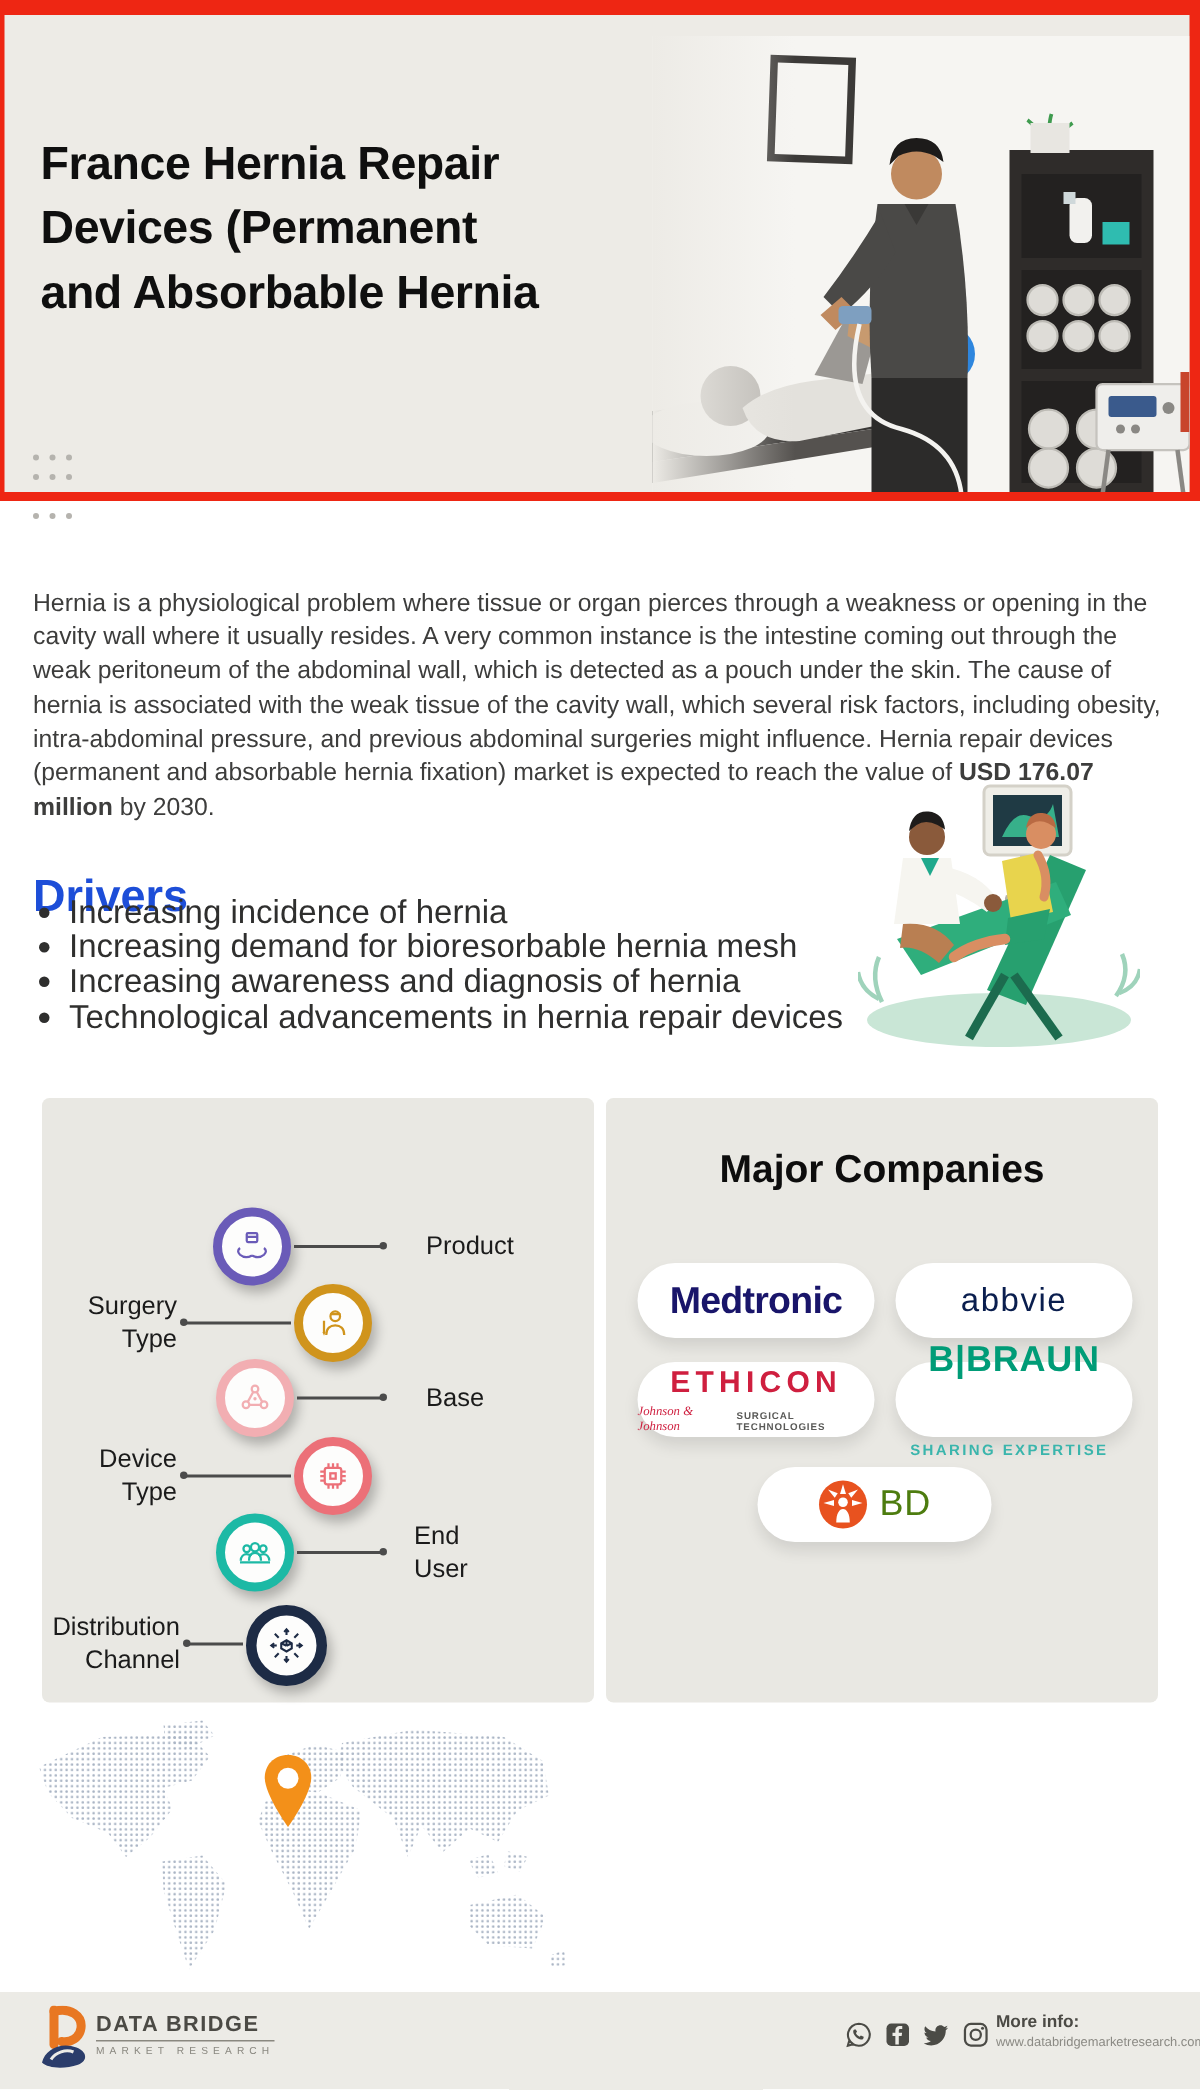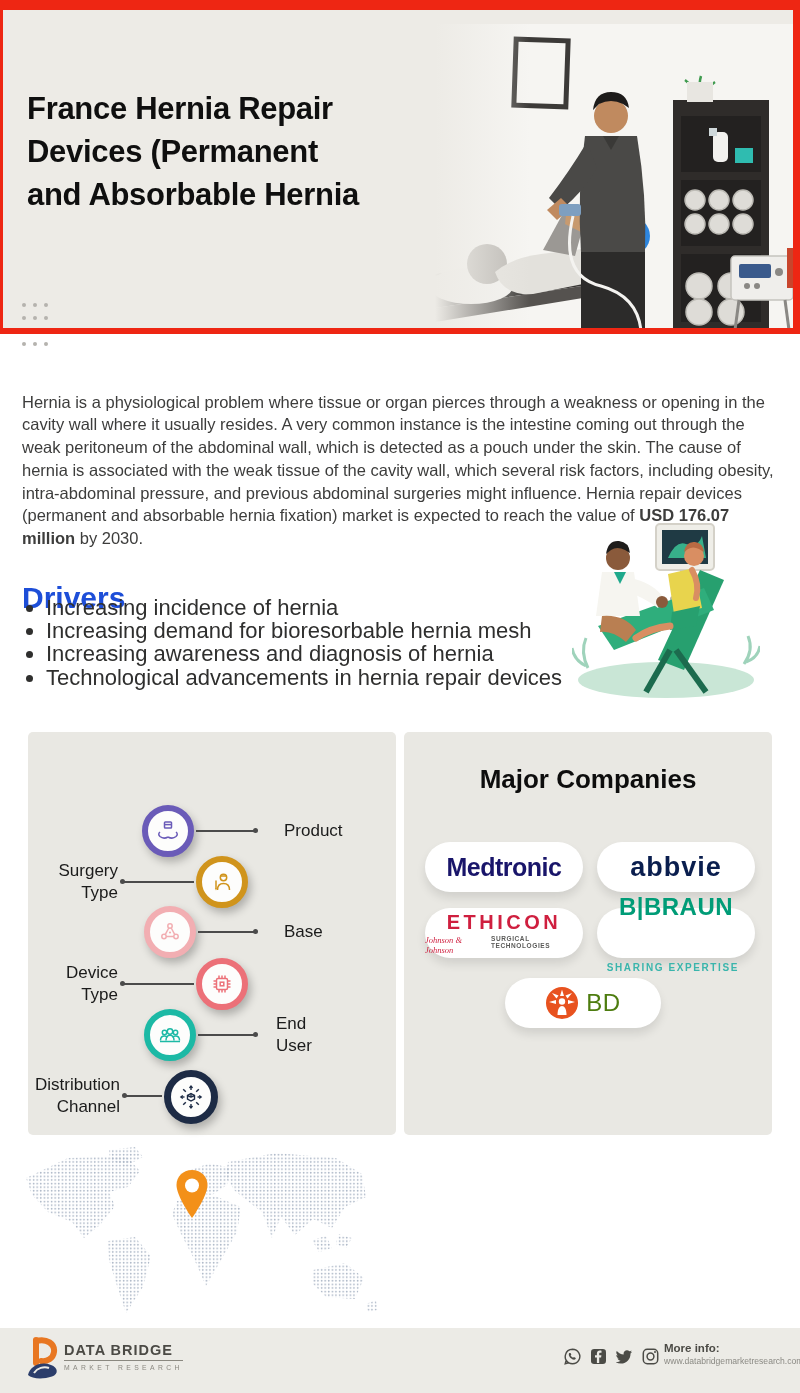--- a/index.html
+++ b/index.html
@@ -37,23 +37,23 @@
   .seg-line{position:absolute;height:2px;background:#4b4b4b;}
   .seg-line .dot{position:absolute;top:-2px;width:5px;height:5px;border-radius:50%;background:#4b4b4b;}
   .dot-r{right:-2px;} .dot-l{left:-2px;}
   .seg-label{position:absolute;font-size:17px;line-height:22px;color:#1b1b1b;}
   .lbl-right{text-align:left;} .lbl-left{text-align:right;}
   
   .pill{position:absolute;width:158px;height:50px;background:#ffffff;border-radius:26px;
         box-shadow:0 6px 10px rgba(0,0,0,0.10);display:flex;flex-direction:column;
         align-items:center;justify-content:center;}
   .logo-medtronic{font-size:25px;font-weight:bold;color:#19156a;letter-spacing:-0.5px;}
-  .logo-abbvie{font-size:27px;font-weight:700;color:#0a1e4e;letter-spacing:1px;}
+  .logo-abbvie{font-size:22px;font-weight:400;color:#0a1e4e;letter-spacing:1px;}
   .logo-ethicon{font-size:20px;font-weight:800;color:#cf1f3f;letter-spacing:3.5px;}
-  .ethicon-sub{display:flex;align-items:flex-start;gap:4px;margin-top:1px;}
+  .ethicon-sub{display:flex;align-items:flex-end;gap:4px;margin-top:1px;}
   .jj-script{font-family:"Liberation Serif",serif;font-style:italic;font-size:8.5px;color:#cf1f3f;}
   .jj-caps{font-size:6.5px;font-weight:bold;letter-spacing:0.6px;color:#5a5a58;}
   .logo-bbraun{font-size:24px;font-weight:800;color:#009c77;letter-spacing:0.5px;}
   .bbraun-tag{width:100%;text-align:right;padding-right:16px;box-sizing:border-box;
               font-size:10px;letter-spacing:1.6px;color:#3ab5ac;font-weight:bold;margin-top:1px;}
   .bd-row{display:flex;align-items:center;gap:7px;}
   .logo-bd{font-size:24px;font-weight:normal;color:#4d7c0f;letter-spacing:0.5px;}
   
   .map-wrap{position:absolute;left:14px;top:1146px;width:372px;height:176px;}
   .study-list{position:absolute;left:432px;top:1196px;width:330px;margin:0;padding-left:18px;

